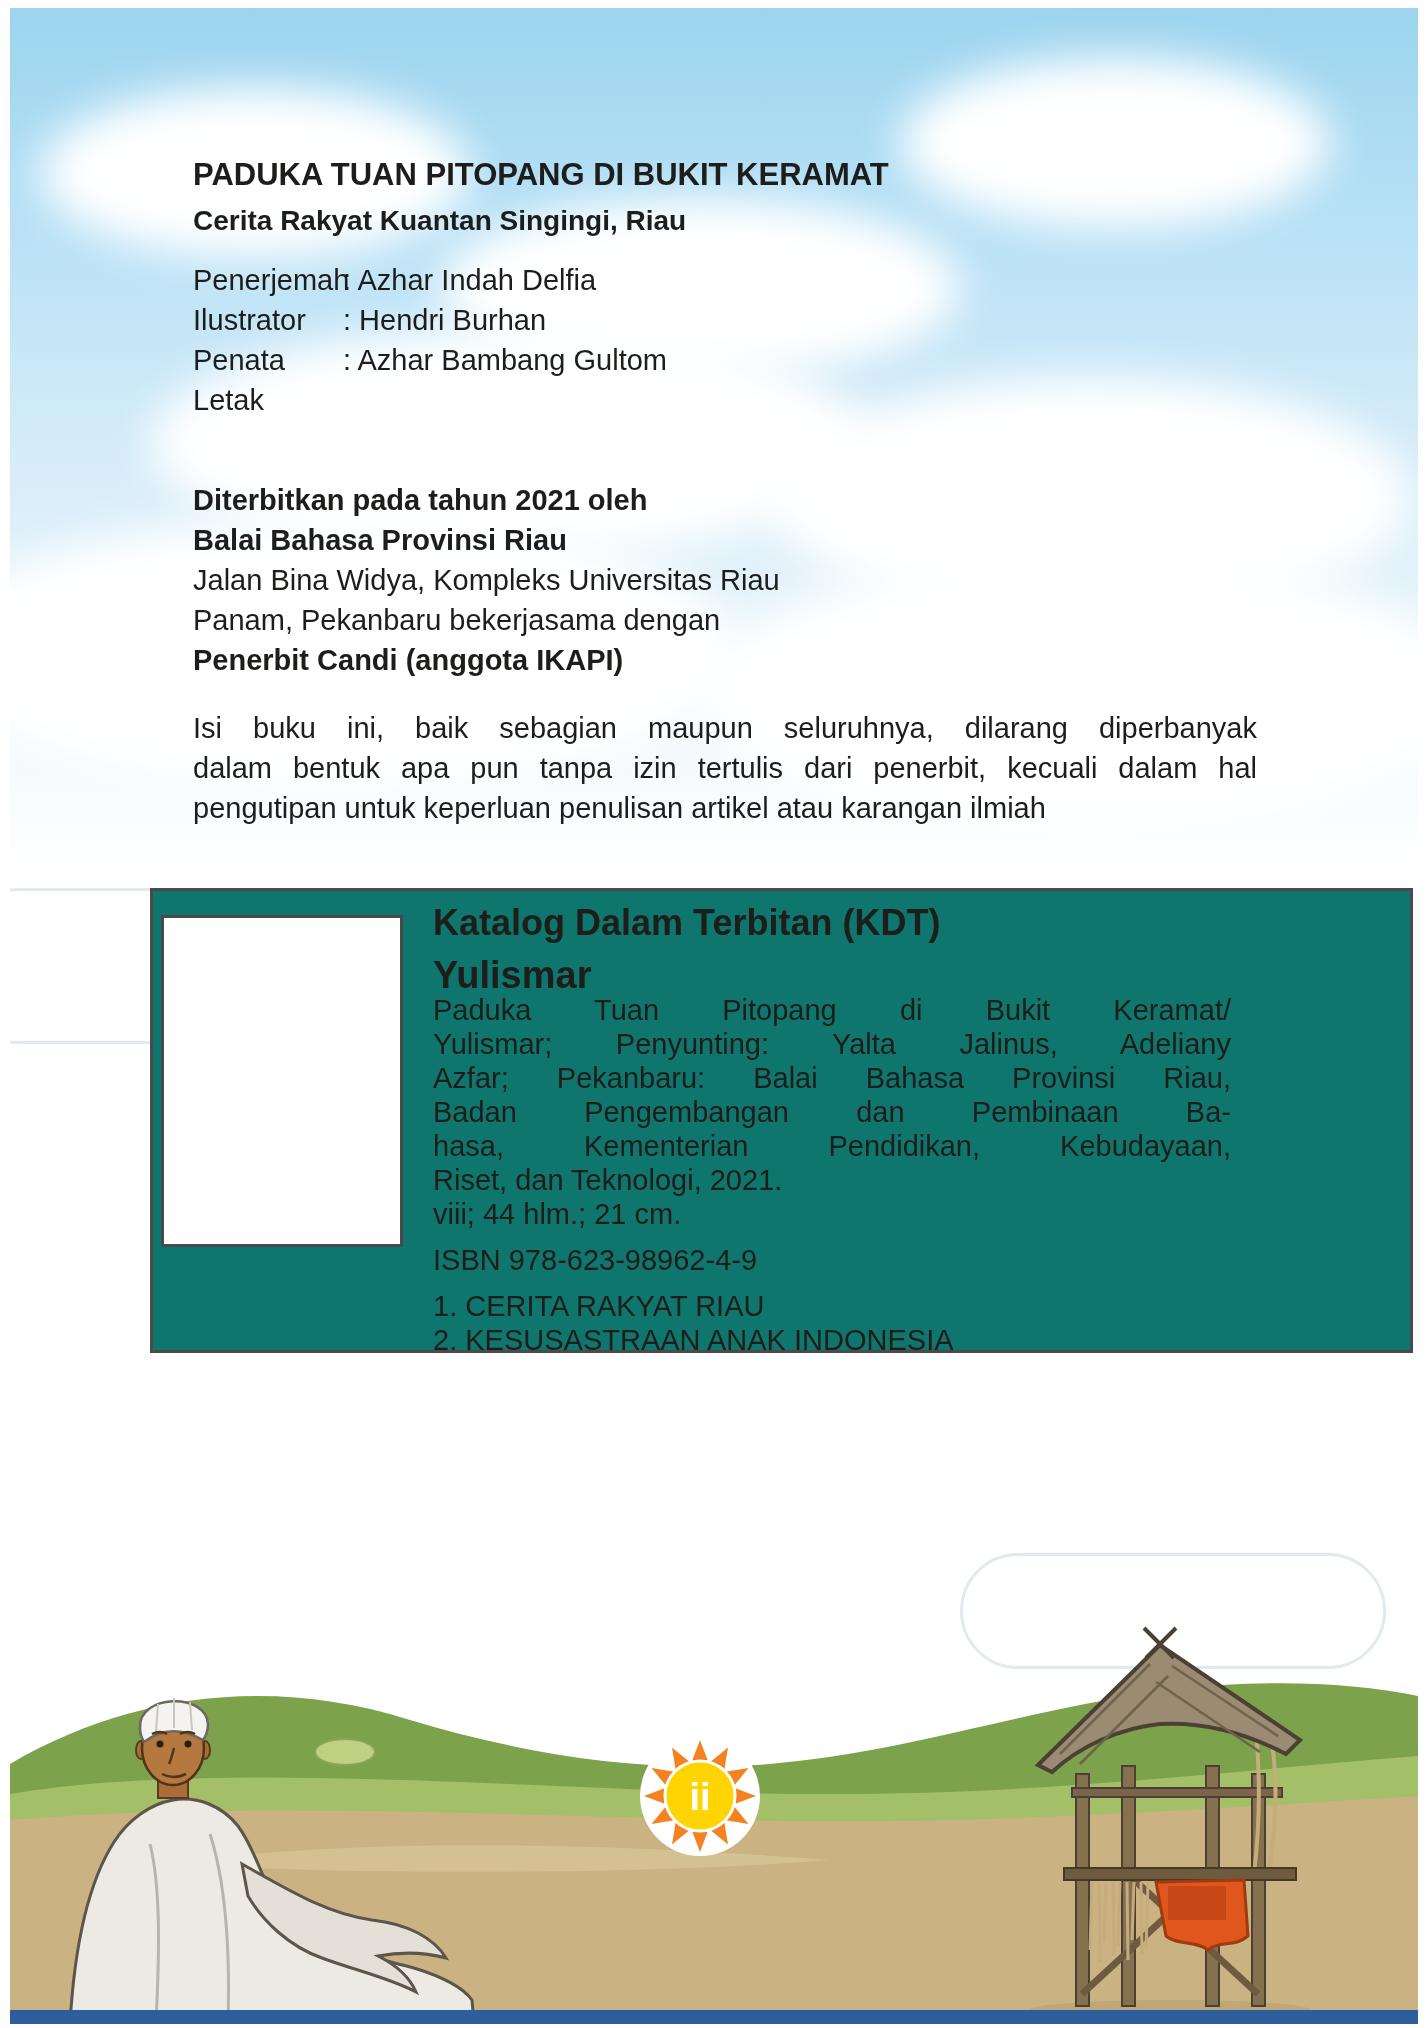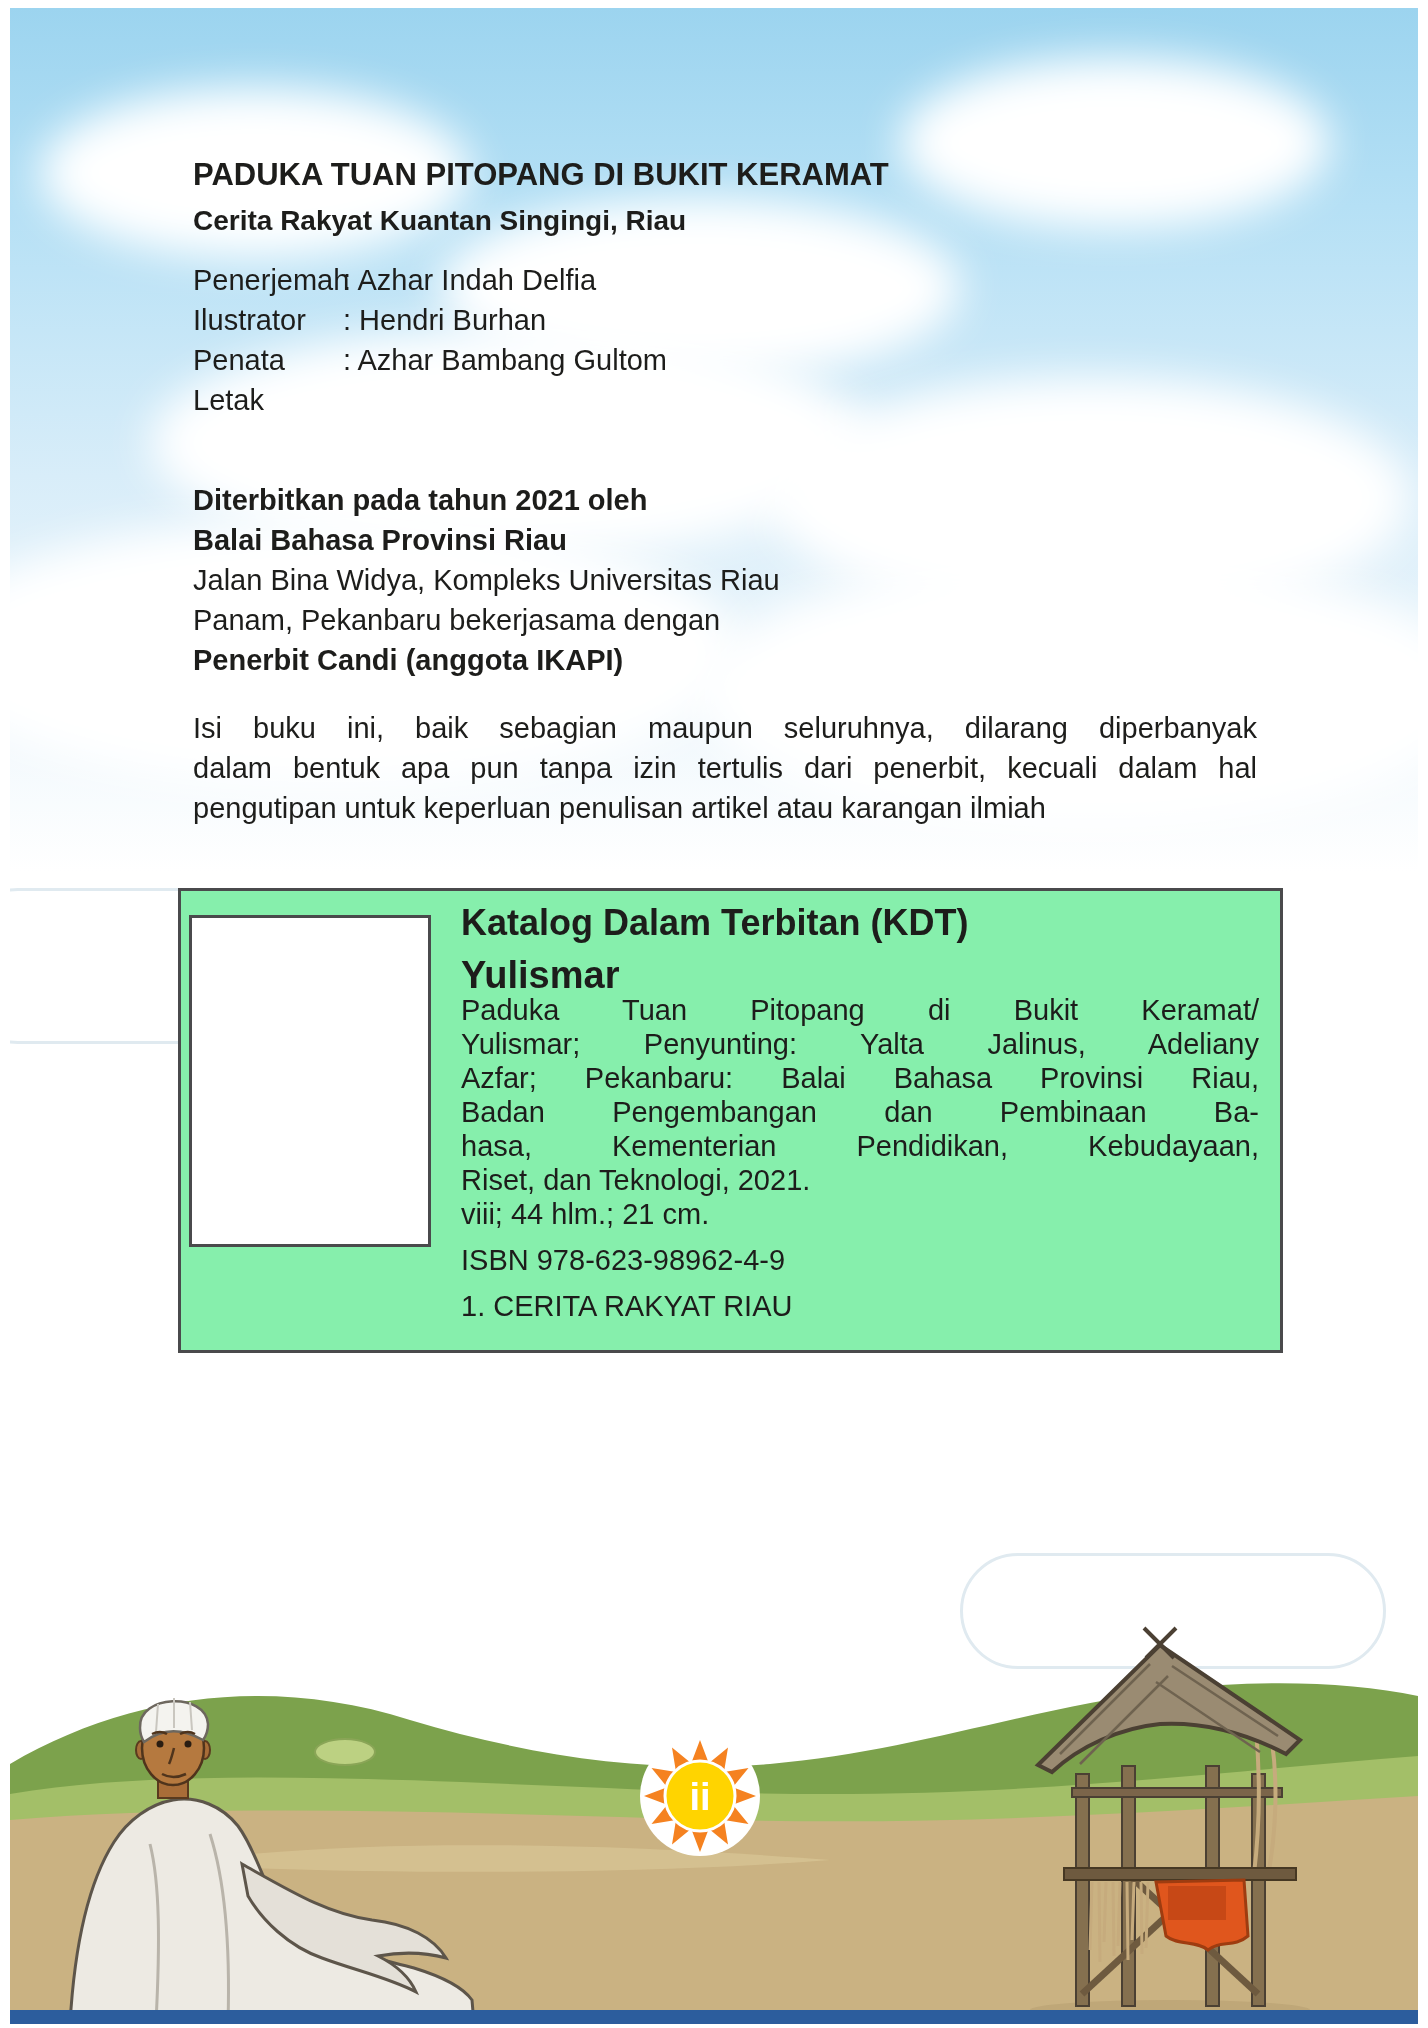--- a/index.html
+++ b/index.html
@@ -29,22 +29,22 @@
   .line{font-size:29px;line-height:40px;}
   .b{font-weight:bold;}
   .hdr{top:148px;}
   .credits{top:252px;}
   .credits .row{display:grid;grid-template-columns:150px 1fr;}
   .publication{top:472px;}
   .copyright{top:700px;width:1064px;}
   .just{text-align:justify;text-align-last:justify;text-justify:inter-word;}
 
   
-  .kdt-box{position:absolute;left:140px;top:880px;width:1105px;height:465px;
-           border:3px solid #4a4a4c;background:#86efac;box-sizing:border-box;margin-left:28px;}
+  .kdt-box{position:absolute;left:140px;top:880px;width:1263px;height:465px;
+           border:3px solid #4a4a4c;background:#0f766e;box-sizing:border-box;}
   .kdt-inner-box{position:absolute;left:8px;top:24px;width:242px;height:332px;
            border:3px solid #4a4a4c;background:#fff;box-sizing:border-box;}
   .kdt-text{position:absolute;left:280px;top:0;width:798px;}
   .kdt-title{font-size:36px;font-weight:bold;line-height:40px;margin-top:12px;}
   .kdt-author{font-size:38px;font-weight:bold;line-height:36px;margin-top:14px;}
   .kline{font-size:29px;line-height:34px;}
   .kdt-isbn{margin-top:12px;}
   .kdt-subjects{margin-top:12px;}
 
   
@@ -111,20 +111,21 @@
           <div class="kline just">Yulismar; Penyunting: Yalta Jalinus, Adeliany</div>
           <div class="kline just">Azfar; Pekanbaru: Balai Bahasa Provinsi Riau,</div>
           <div class="kline just">Badan Pengembangan dan Pembinaan Ba-</div>
           <div class="kline just">hasa, Kementerian Pendidikan, Kebudayaan,</div>
           <div class="kline">Riset, dan Teknologi, 2021.</div>
           <div class="kline">viii; 44 hlm.; 21 cm.</div>
         </div>
         <div class="kline kdt-isbn">ISBN 978-623-98962-4-9</div>
         <div class="kdt-subjects">
           <div class="kline">1. CERITA RAKYAT RIAU</div>
+          <div class="kline">2. KESUSASTRAAN ANAK INDONESIA</div>
         </div>
       </div>
     </div>
 
     <svg class="landscape" viewBox="0 0 1408 400" preserveAspectRatio="none">
 
       <path fill="#7ca24c" d="M0,140 C120,70 260,52 400,96 C520,132 640,150 760,140 C900,128 1020,84 1160,66 C1250,55 1340,58 1408,72 L1408,400 L0,400 Z"></path>
       <path fill="#a3bf68" d="M0,170 C180,140 420,158 700,168 C980,178 1180,150 1408,132 L1408,400 L0,400 Z"></path>
       <ellipse cx="335" cy="128" rx="30" ry="13" fill="#bcd182" stroke="#8aa557" stroke-width="2"></ellipse>
       <path fill="#cab282" d="M0,196 C220,178 480,190 720,196 C960,202 1180,186 1408,172 L1408,400 L0,400 Z"></path>

